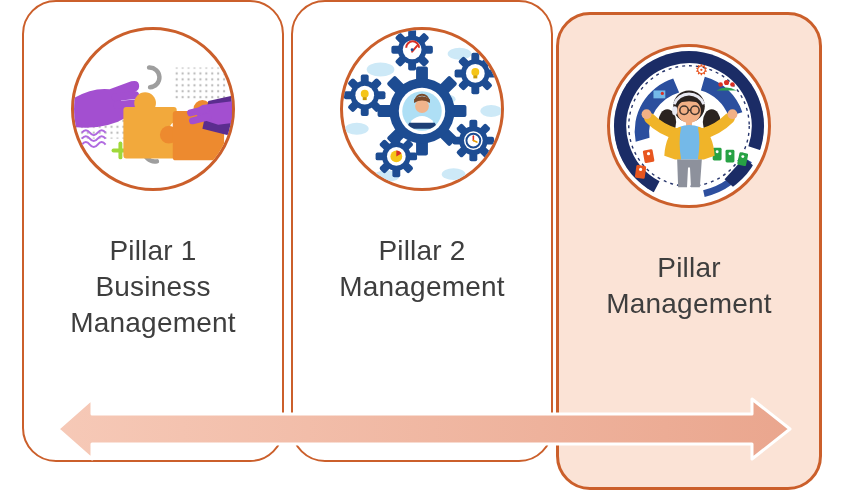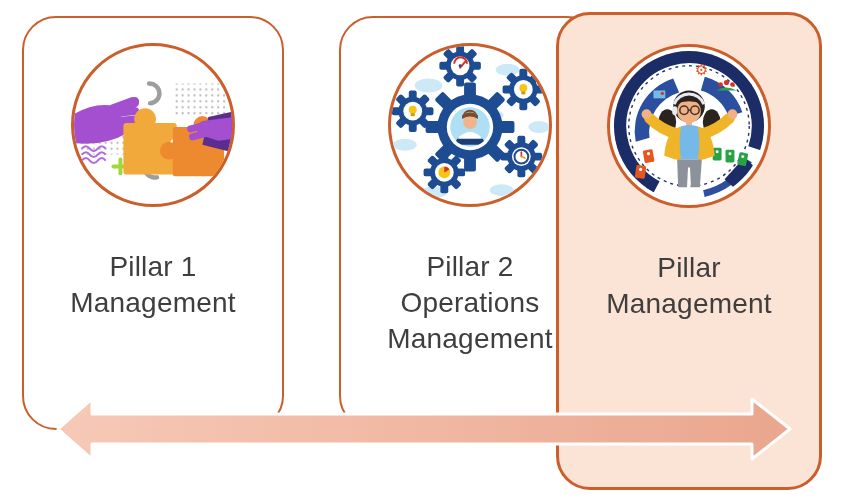--- a/index.html
+++ b/index.html
@@ -1,26 +1,26 @@
 <!DOCTYPE html>
 <html><head>
 <meta charset="utf-8">
 <style>
   html,body{margin:0;padding:0;background:#fff;}
   .stage{
     position:relative;width:850px;height:504px;background:#fff;overflow:hidden;
     font-family:"Liberation Sans","DejaVu Sans",sans-serif;
   }
   .card{
-    position:absolute;top:16px;height:414px;width:262px;
+    position:absolute;top:0;height:462px;width:262px;
     background:#fff;border:2px solid #CB5F2B;border-radius:34px;
     box-sizing:border-box;z-index:1;
   }
   .card.c1{left:22px;}
-  .card.c2{left:291px;margin-left:48px;}
+  .card.c2{left:291px;}
   .card.c3{
     left:556px;top:12px;height:478px;width:266px;
     border-width:3px;background:#FBE3D6;
   }
   .icon-circle{
     width:158px;height:158px;border-radius:50%;
     border:3px solid #CB5F2B;background:#fff;
     margin:25px auto 0;overflow:hidden;position:relative;
   }
   .card.c3 .icon-circle{margin-top:29px;}
@@ -94,20 +94,21 @@
           <path d="M162,72 L130,76 Q118,82 128,90 L146,96 L162,94 Z" fill="#A34FD0"></path>
           <g stroke="#A34FD0" stroke-width="7" stroke-linecap="round">
             <line x1="134" y1="80" x2="118" y2="84"></line>
             <line x1="136" y1="88" x2="120" y2="92"></line>
           </g>
         </g>
       </svg>
     </div>
     <div class="pillar-title">
       <div>Pillar 1</div>
+      <div>Business</div>
       <div>Management</div>
     </div>
   </div>
 
   <div class="card c2">
     <div class="icon-circle">
       <svg viewBox="0 0 160 160">
         <defs>
           <g id="gsmall">
             <g fill="#1D4C92">
@@ -189,21 +190,20 @@
 
         <g transform="translate(54,128)">
           <use href="#gsmall"></use>
           <circle r="6" fill="#F5C518"></circle>
           <path d="M0,0 L0,-6 A6,6 0 0 1 5.2,-3 Z" fill="#D93025"></path>
         </g>
       </svg>
     </div>
     <div class="pillar-title">
       <div>Pillar 2</div>
-      <div>Operations</div>
       <div>Management</div>
     </div>
   </div>
 
   <div class="card c3">
     <div class="icon-circle">
       <svg viewBox="0 0 160 160">
         <defs>
             <clipPath id="circ3">
               <circle cx="80" cy="80" r="76"></circle>

